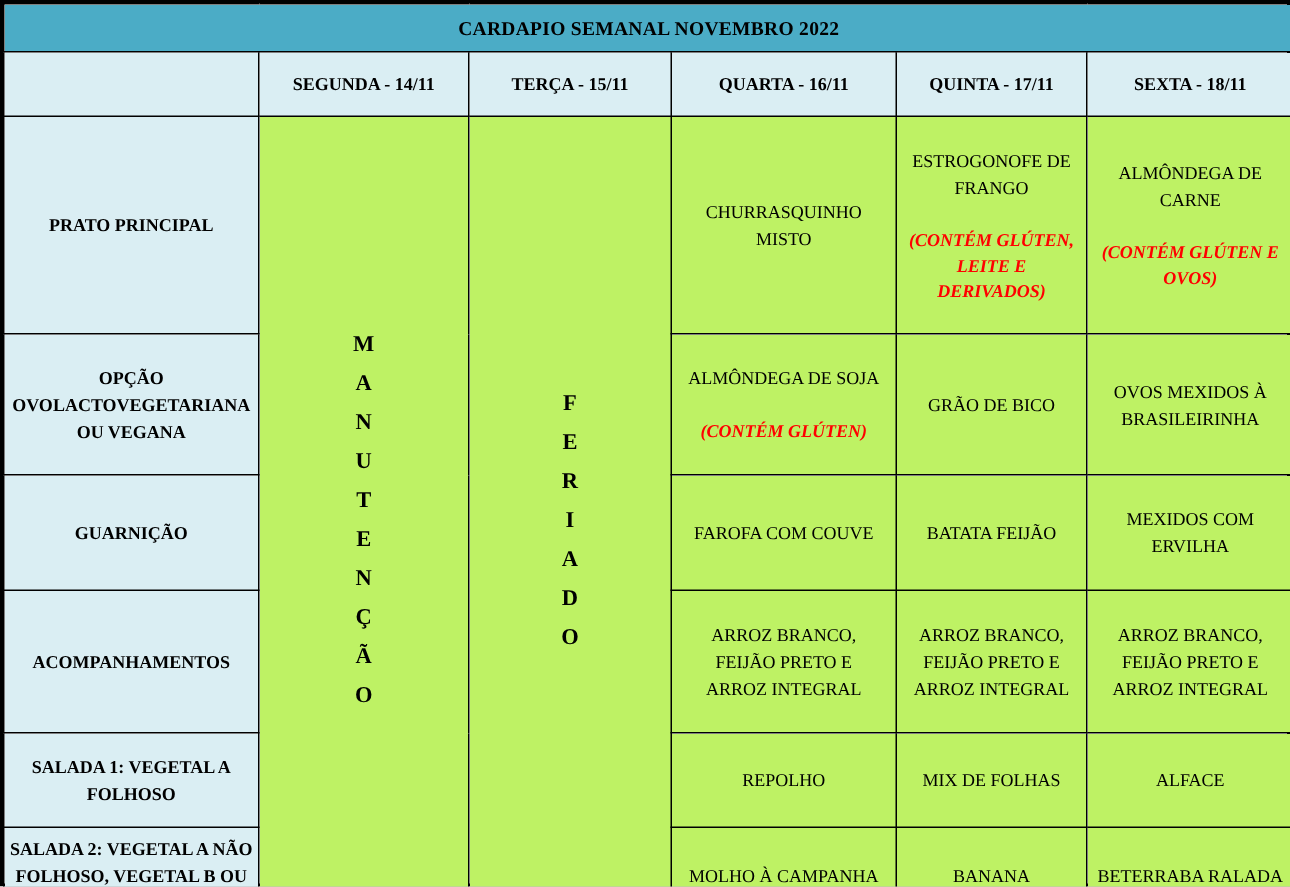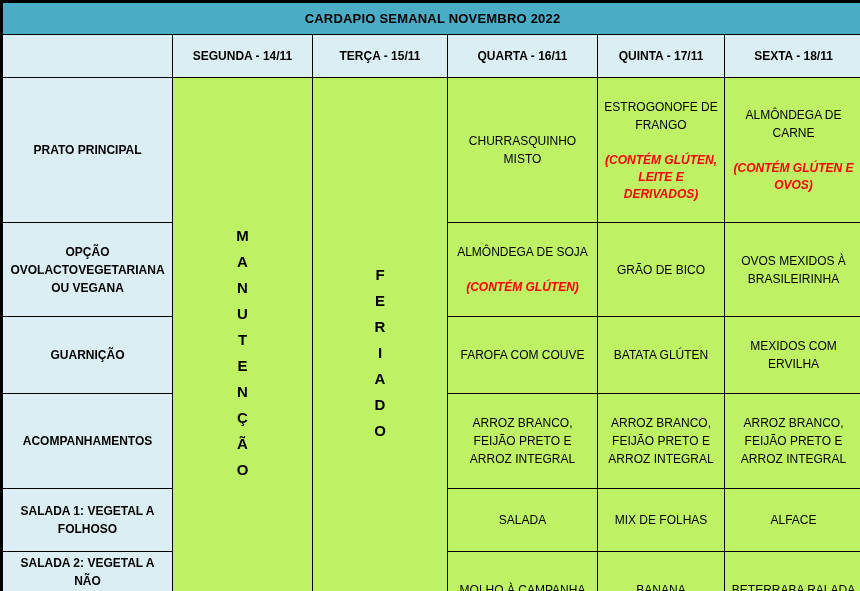--- a/index.html
+++ b/index.html
@@ -1,19 +1,19 @@
 <!DOCTYPE html>
 <html style="--title-bg: #4BACC6; --header-bg: #DAEEF3; --refresco-bg: #EBF1DE; --notice-bg: #FAC090; --footer-bar: #1F3864; --allergen-text: #FF0000;"><head>
 <meta charset="utf-8">
 <style>
   html,body{margin:0;padding:0;background:#fff;}
   .sheet{
     width:860px;height:591px;box-sizing:border-box;
     border:2px solid #000;
-    font-family:Liberation Sans, sans-serif;
+    font-family:Liberation Serif, serif;
     color:#000;
   }
   table{width:100%;height:100%;border-collapse:collapse;table-layout:fixed;}
   td,th{
     border:1px solid #000;
     text-align:center;vertical-align:middle;
     padding:2px 3px;overflow:hidden;
     background:#bef264;
   }
   .title-cell{
@@ -118,21 +118,21 @@
 BRASILEIRINHA</div>
       </td>
     </tr>
 
     <tr style="height:74px">
       <td class="head">GUARNIÇÃO</td>
       <td class="cell">
         <div class="dish">FAROFA COM COUVE</div>
       </td>
       <td class="cell">
-        <div class="dish">BATATA GLÚTEN</div>
+        <div class="dish">BATATA FEIJÃO</div>
       </td>
       <td class="cell">
         <div class="dish">MEXIDOS COM
 ERVILHA</div>
       </td>
     </tr>
 
     <tr style="height:66px">
       <td class="head">ACOMPANHAMENTOS</td>
       <td class="cell">
@@ -149,21 +149,21 @@
         <div class="dish">ARROZ BRANCO,
 FEIJÃO PRETO E
 ARROZ INTEGRAL</div>
       </td>
     </tr>
 
     <tr style="height:63px">
       <td class="head">SALADA 1: VEGETAL A
 FOLHOSO</td>
       <td class="cell">
-        <div class="dish">SALADA</div>
+        <div class="dish">REPOLHO</div>
       </td>
       <td class="cell">
         <div class="dish">MIX DE FOLHAS</div>
       </td>
       <td class="cell">
         <div class="dish">ALFACE</div>
       </td>
     </tr>
 
     <tr style="height:65px">

